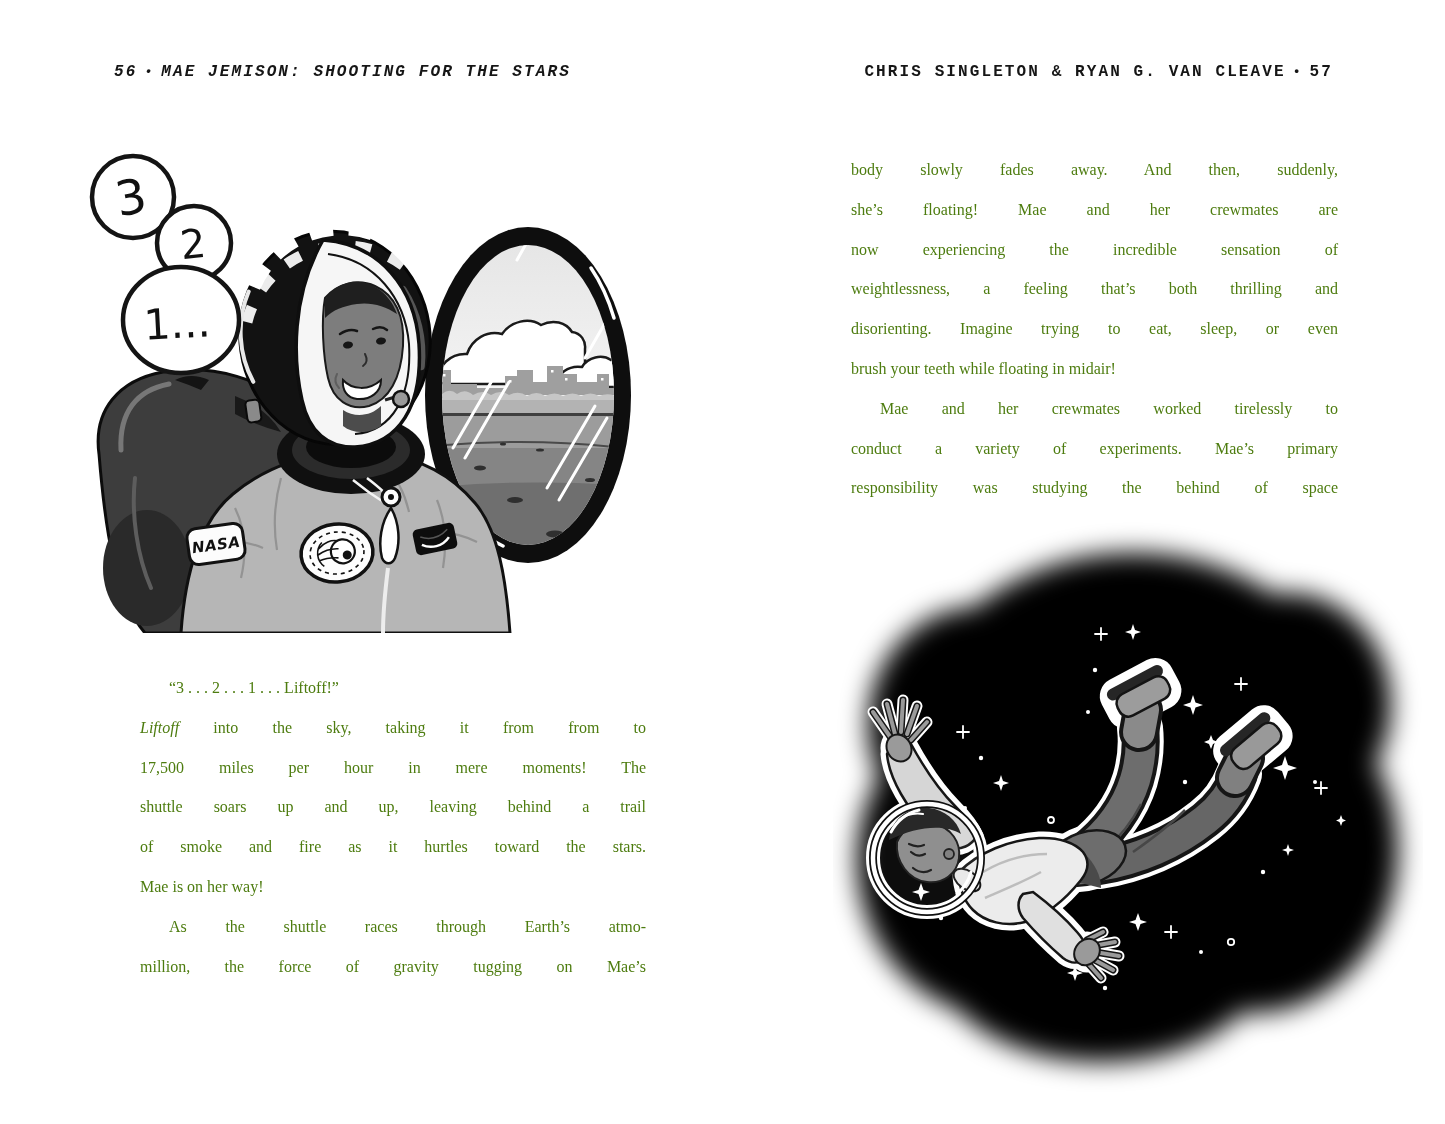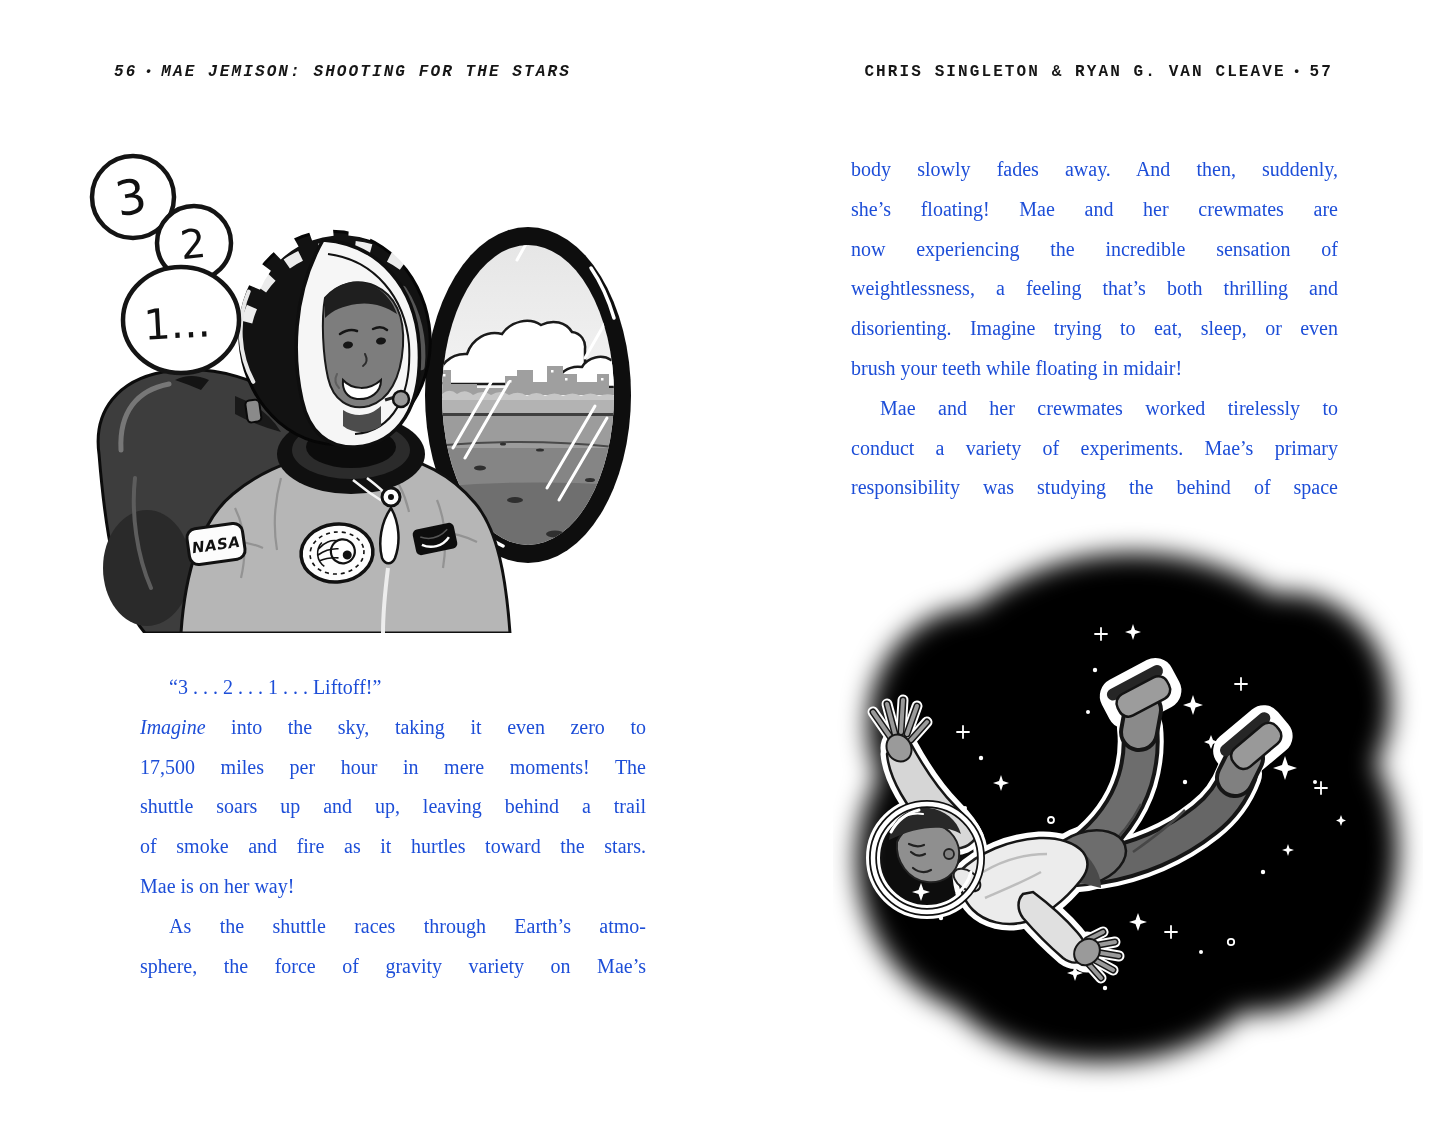--- a/index.html
+++ b/index.html
@@ -10,21 +10,21 @@
   
   .page-header{
     position:absolute;top:63px;white-space:nowrap;
     font-family:"Liberation Mono", monospace;font-weight:bold;
     font-size:16px;letter-spacing:2.1px;color:#161616;
   }
   #header-left{left:114px;font-style:italic;}
   #header-right{right:112px;}
   .sep{padding:0 7px;font-size:13px;vertical-align:1px;}
   
-  .textcol{position:absolute;color:#1d4ed8;font-size:20px;}
+  .textcol{position:absolute;color:#4d7c0f;font-size:16px;}
   #left-text{left:112px;top:668px;width:506px;margin-left:28px;}
   #right-text{left:851px;top:150px;width:487px;}
   .line{
     height:39.8px;line-height:39.8px;
     text-align:justify;text-align-last:justify;
   }
   .line.nojust{text-align:left;text-align-last:left;}
   .line.ind{text-indent:29px;}
   .it{font-style:italic;}
   svg.illo{position:absolute;display:block;}
@@ -180,27 +180,27 @@
     <circle cx="109" cy="95" r="37" fill="#ffffff" stroke="#141414" stroke-width="4.5"></circle>
     <ellipse cx="96" cy="172" rx="58" ry="53" fill="#ffffff" stroke="#141414" stroke-width="4.5"></ellipse>
     <text x="46" y="66" text-anchor="middle" font-size="48" transform="rotate(-10 46 50)">3</text>
     <text x="108" y="110" text-anchor="middle" font-size="40" transform="rotate(-6 108 96)">2</text>
     <text x="92" y="190" text-anchor="middle" font-size="42" transform="rotate(-3 92 176)">1...</text>
   </g>
 </svg>
 
 <div class="textcol" id="left-text">
     <div class="line nojust ind"><span>“3 . . . 2 . . . 1 . . . Liftoff!”</span></div>
-    <div class="line"><span class="it">Imagine</span><span> into the sky, taking it even zero to</span></div>
+    <div class="line"><span class="it">Liftoff</span><span> into the sky, taking it from from to</span></div>
     <div class="line"><span>17,500 miles per hour in mere moments! The</span></div>
     <div class="line"><span>shuttle soars up and up, leaving behind a trail</span></div>
     <div class="line"><span>of smoke and fire as it hurtles toward the stars.</span></div>
     <div class="line nojust"><span>Mae is on her way!</span></div>
     <div class="line ind"><span>As the shuttle races through Earth’s atmo-</span></div>
-    <div class="line"><span>sphere, the force of gravity variety on Mae’s</span></div>
+    <div class="line"><span>million, the force of gravity tugging on Mae’s</span></div>
   </div>
 
 <div class="textcol" id="right-text">
     <div class="line"><span>body slowly fades away. And then, suddenly,</span></div>
     <div class="line"><span>she’s floating! Mae and her crewmates are</span></div>
     <div class="line"><span>now experiencing the incredible sensation of</span></div>
     <div class="line"><span>weightlessness, a feeling that’s both thrilling and</span></div>
     <div class="line"><span>disorienting. Imagine trying to eat, sleep, or even</span></div>
     <div class="line nojust"><span>brush your teeth while floating in midair!</span></div>
     <div class="line ind"><span>Mae and her crewmates worked tirelessly to</span></div>

